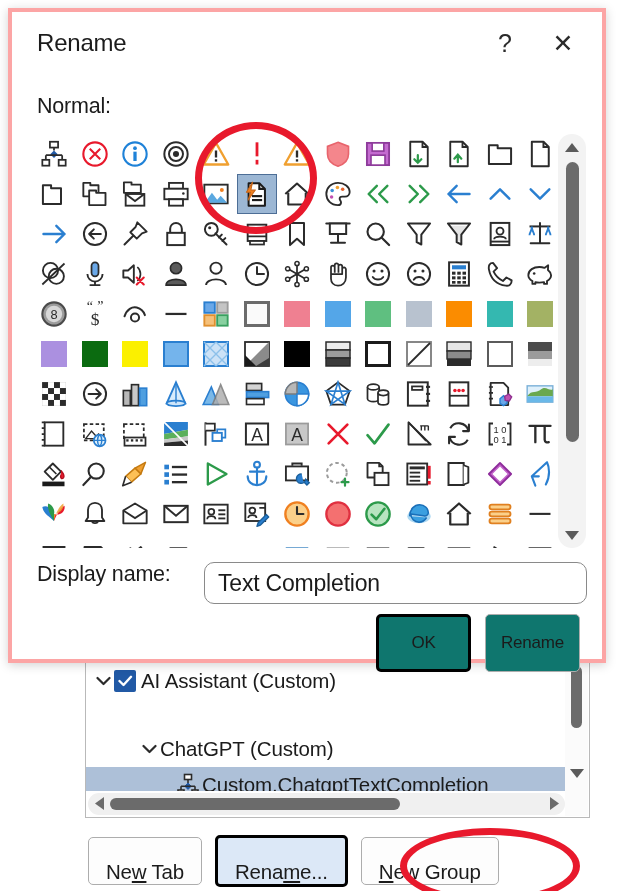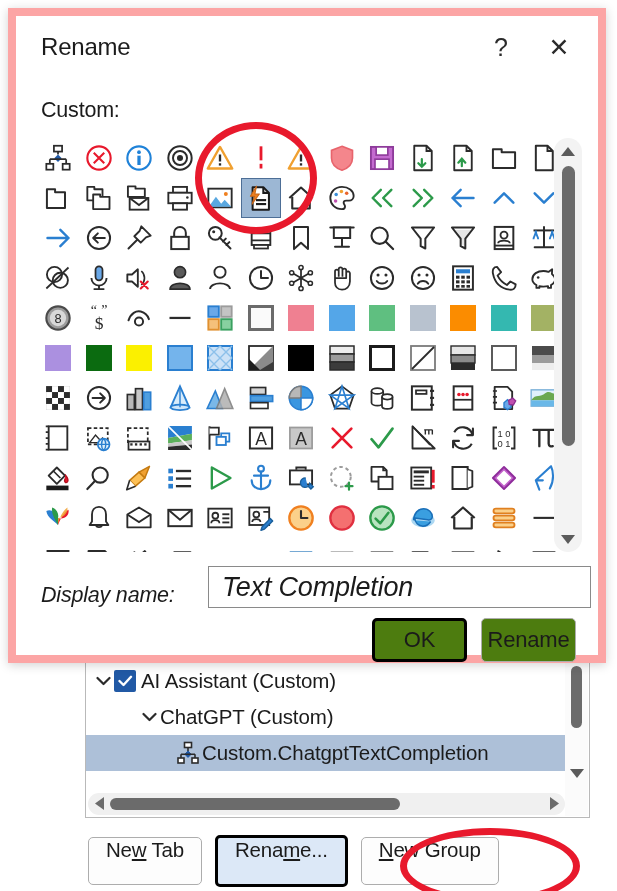--- a/index.html
+++ b/index.html
@@ -27,21 +27,21 @@
     width:22px; display:inline-block; text-align:center; flex:0 0 22px;
     font-size:15px; color:#3a3a3a; line-height:1;
   }
   .chev svg{display:block;margin:0 auto;}
   .tri-check{
     width:22px;height:22px;flex:0 0 22px;border-radius:2px;
     background:#2159a5;display:flex;align-items:center;justify-content:center;margin-right:5px;
   }
   .tri-check svg{display:block;}
   .row-indent-1{padding-left:6px;}
-  .row-indent-2{padding-left:52px;}
+  .row-indent-2{padding-left:52px;margin-top:32px;}
   .row-indent-3{padding-left:90px;}
   .row-sel{background:#adc0d8;}
   .mini-org{width:24px;height:24px;flex:0 0 24px;margin-right:2px;}
 
   
   .hscroll{
     position:absolute;left:2px;right:24px;bottom:2px;height:22px;
     background:#f0f0f0;border-radius:11px;display:flex;align-items:center;
   }
   .hscroll .arrow{width:22px;text-align:center;color:#6b6b6b;font-size:12px;line-height:1;}
@@ -57,32 +57,32 @@
   .tree-vscroll .vdown{margin-top:auto;margin-bottom:34px;color:#5b5b5b;font-size:13px;}
 
   
   .bottom-bar{
     position:absolute;left:88px;top:834px;width:500px;height:54px;
     display:flex;align-items:center;gap:13px;
   }
   .wbtn{
     height:46px;min-width:60px;padding:0 17px;
     background:#fdfdfd;border:1px solid #adadad;border-radius:5px;
-    font-size:20.5px;color:#1b1b1b;display:flex;align-items:flex-start;justify-content:center;
+    font-size:20.5px;color:#1b1b1b;display:flex;align-items:flex-end;justify-content:center;
     font-family:"Liberation Sans", sans-serif;letter-spacing:-0.2px;
   }
   .wbtn.focused{
     border:3px solid #000000;background:#dce8f7;border-radius:5px;
   }
   .wbtn u{text-decoration:underline;text-underline-offset:2px;}
 
   
   .dialog{
     position:absolute;left:8px;top:8px;width:598px;height:655px;
-    background:#ffffff;border:8px solid #fca5a5;box-sizing:border-box;
+    background:#ffffff;border:4px solid #fca5a5;box-sizing:border-box;
     box-shadow:0 2px 10px rgba(0,0,0,.18);
   }
   .titlebar{
     height:62px;display:flex;align-items:center;padding:0 0 0 25px;box-sizing:border-box;
   }
   .title-text{font-size:24px;color:#1b1b1b;letter-spacing:-0.2px;}
   .titlebar .spacer{flex:1;}
   .tb-btn{
     width:58px;height:48px;display:flex;align-items:center;justify-content:center;
     font-size:25px;color:#2b2b2b;
@@ -113,33 +113,33 @@
   
   .grid-scroll{
     position:absolute;right:16px;top:122px;width:28px;height:414px;
     background:#f3f3f3;border-radius:14px;display:flex;flex-direction:column;align-items:center;
   }
   .grid-scroll .up,.grid-scroll .down{height:26px;display:flex;align-items:center;justify-content:center;color:#5b5b5b;}
   .grid-scroll .gthumb{width:13px;background:#6b6b6b;border-radius:7px;height:280px;margin:2px 0;}
   .grid-scroll .spacer{flex:1;}
 
   
-  .dn-row{position:absolute;left:25px;top:550px;display:flex;align-items:flex-end;width:550px;font-style:italic;}
+  .dn-row{position:absolute;left:25px;top:550px;display:flex;align-items:flex-start;width:550px;}
   .dn-label{font-size:21.5px;color:#1b1b1b;letter-spacing:-0.2px;width:167px;}
   .dn-input{
-    flex:1;height:42px;border:1px solid #8a8a8a;border-radius:0;background:#ffffff;
+    flex:1;height:42px;border:1px solid #8a8a8a;border-radius:10px;background:#ffffff;
     display:flex;align-items:center;padding:0 13px;box-sizing:border-box;
-    font-size:27px;color:#1b1b1b;letter-spacing:-0.2px;
+    font-size:23px;color:#1b1b1b;letter-spacing:-0.2px;
   }
 
   
   .dlg-btns{position:absolute;right:22px;top:602px;display:flex;gap:14px;}
   .dbtn{
-    width:95px;height:44px;display:flex;align-items:center;justify-content:center;
-    font-size:22px;color:#1b1b1b;background:#4d7c0f;border:1px solid #adadad;border-radius:5px;
+    width:95px;height:58px;display:flex;align-items:center;justify-content:center;
+    font-size:17px;color:#1b1b1b;background:#0f766e;border:1px solid #adadad;border-radius:5px;
     box-sizing:border-box;letter-spacing:-0.2px;
   }
   .dbtn.default{border:3px solid #000000;}
 
   
   .annot{position:absolute;border:7px solid #e8192c;border-radius:50%;pointer-events:none;}
   .annot-symbol{left:195px;top:122px;width:108px;height:98px;}
   .annot-rename{left:400px;top:828px;width:166px;height:62px;border-width:7px;}
 </style>
 </head>
@@ -227,21 +227,21 @@
 </div>
 
 <div class="dialog">
   <div class="titlebar">
     <span class="title-text">Rename</span>
     <span class="spacer"></span>
     <span class="tb-btn">?</span>
     <span class="tb-btn close">✕</span>
   </div>
 
-  <div class="sym-label">Custom:</div>
+  <div class="sym-label">Normal:</div>
 
   <div class="grid-wrap">
     <div class="grid">
 
       <div class="cell">
           <svg width="28" height="28" viewBox="0 0 24 24">
             <rect x="8.5" y="1.5" width="7" height="5" fill="#fff" stroke="#2b2b2b" stroke-width="1.5"></rect>
             <path d="M12 6.5 V9" stroke="#2b2b2b" stroke-width="1.5"></path>
             <path d="M12 9 l3.2 3.2 l-3.2 3.2 l-3.2 -3.2 z" fill="#2159a5"></path>
             <path d="M5 13 H19 M5 13 V17 M19 13 V17" stroke="#2b2b2b" stroke-width="1.5" fill="none"></path>

